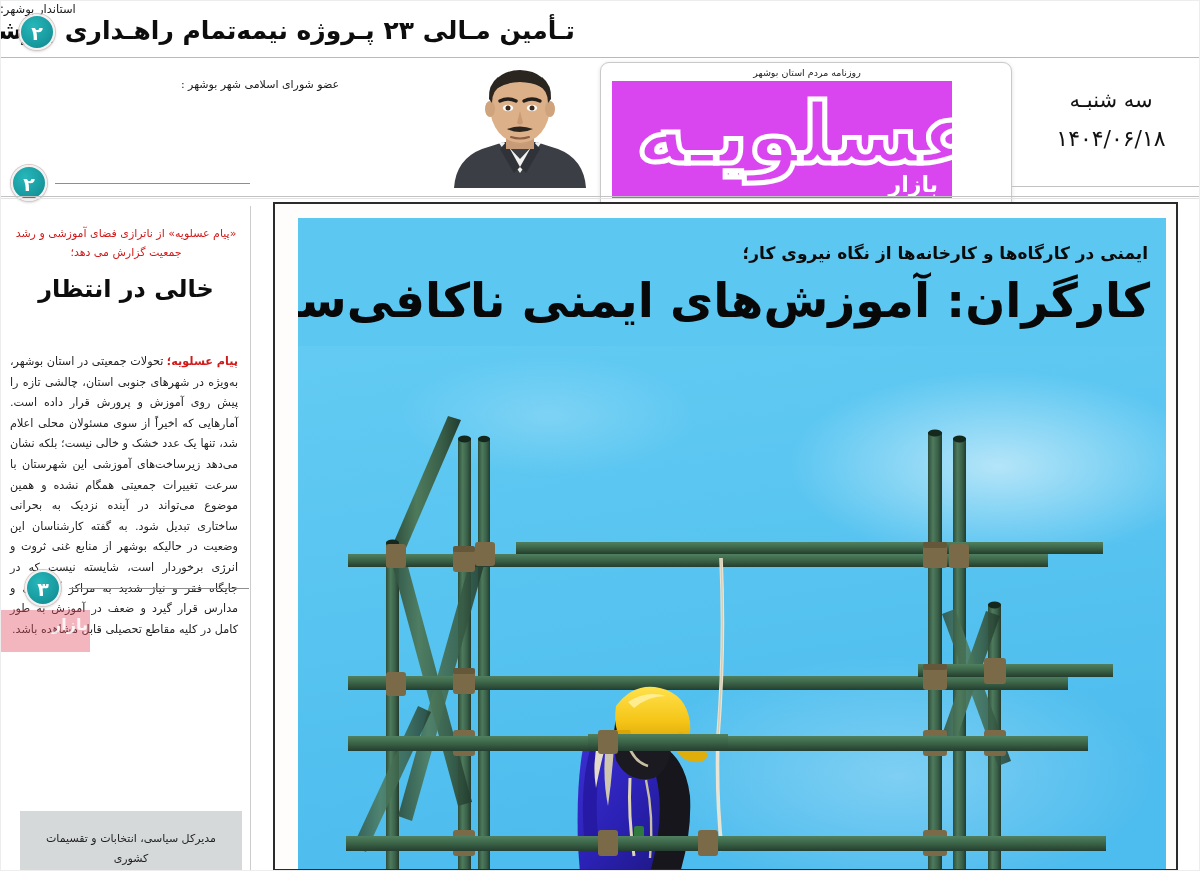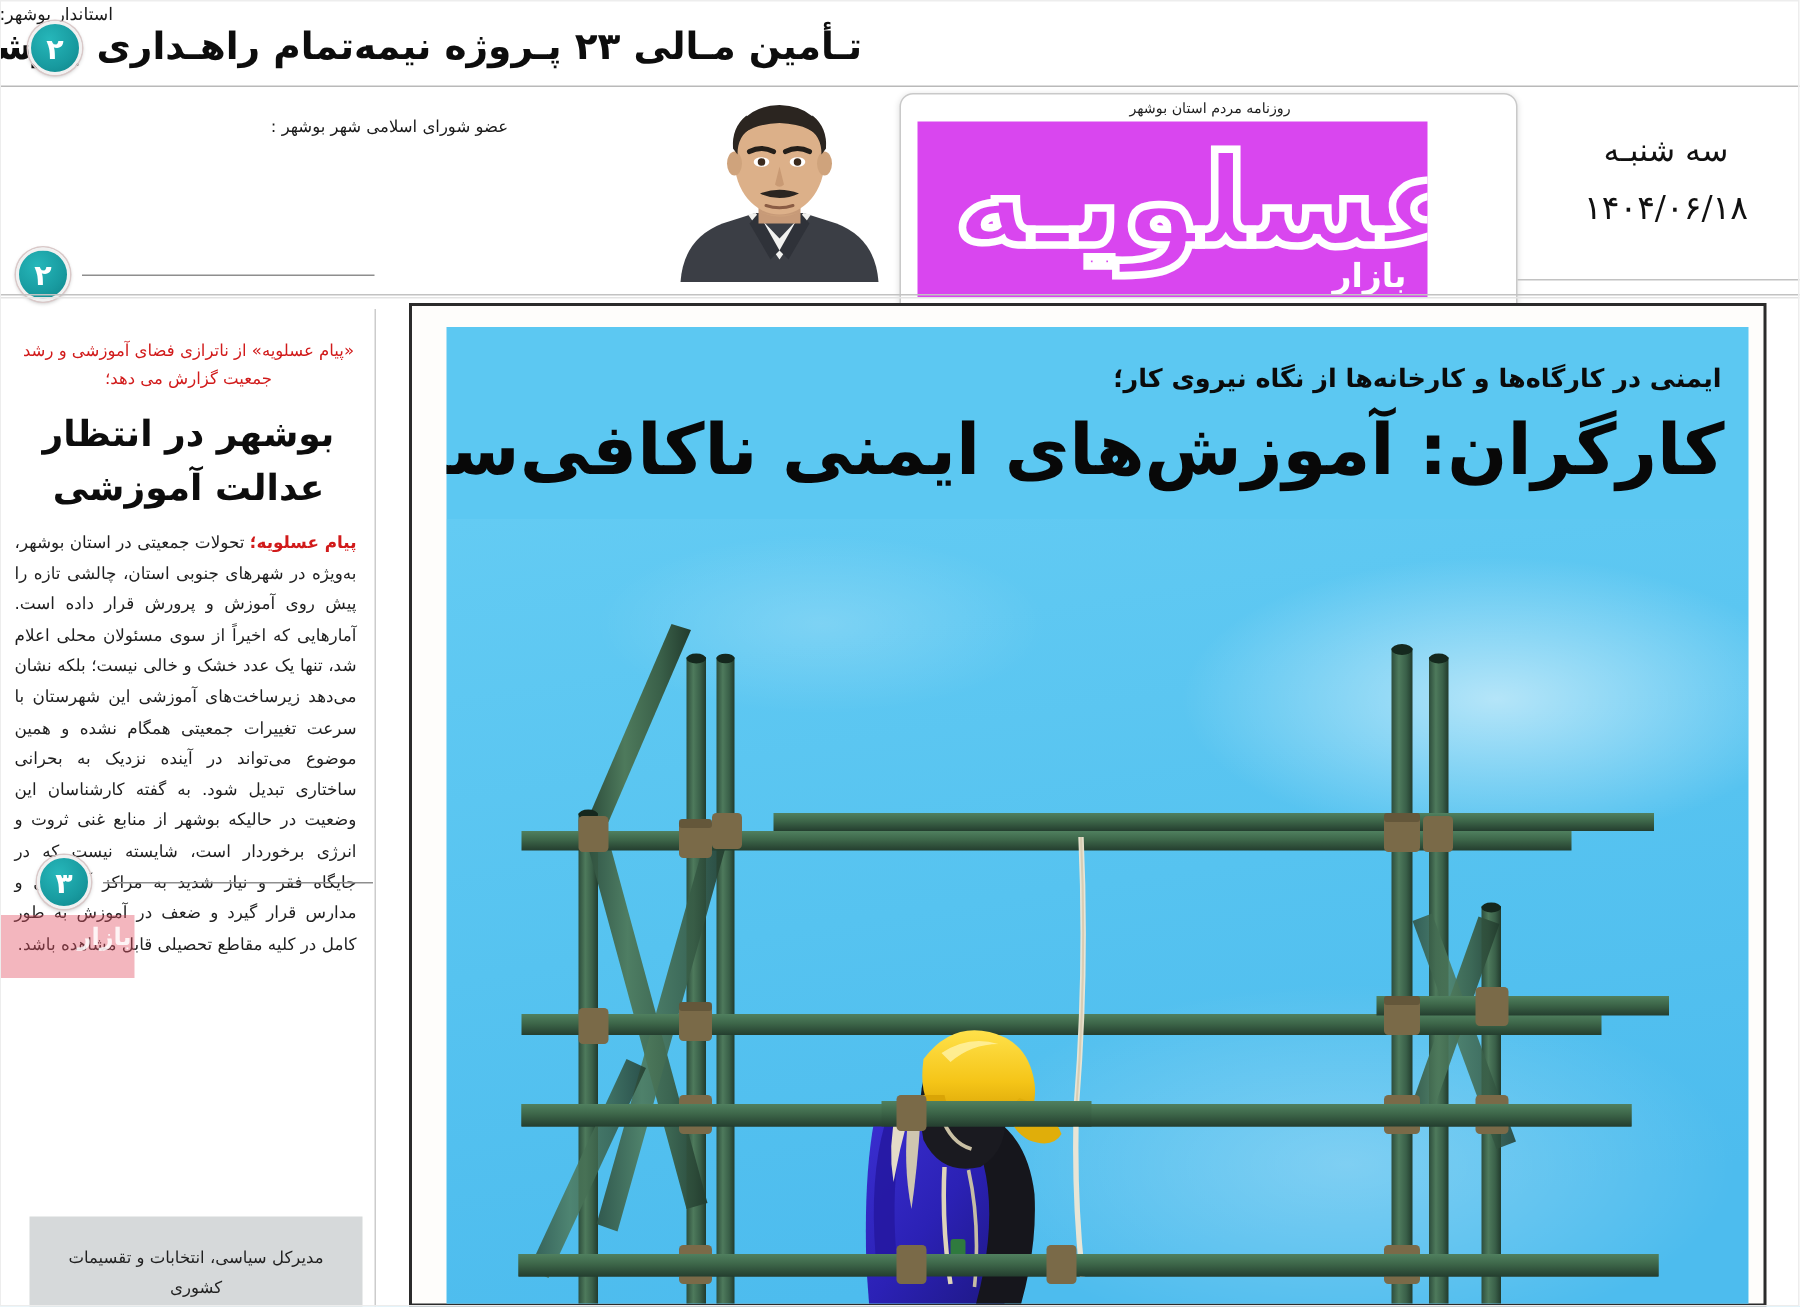--- a/index.html
+++ b/index.html
@@ -454,22 +454,21 @@
   <div class="date-rule"></div>
 
   <div class="header-rule"></div>
   <div class="header-rule-2"></div>
 
   <div class="sidebar">
 
     <div class="side-kicker">«پیام عسلویه» از ناترازی فضای آموزشی و رشد جمعیت گزارش می دهد؛</div>
 
     <div class="side-headline">
-      <div>بوشهر در انتظار</div>
-      <div>عدالت آموزشی</div>
+      <div>خالی در انتظار</div>
     </div>
 
     <div class="side-body">
       <span class="lead">پیام عسلویه؛</span>
       <span>تحولات جمعیتی در استان بوشهر، به‌ویژه در شهرهای جنوبی استان، چالشی تازه را پیش روی آموزش و پرورش قرار داده است. آمارهایی که اخیراً از سوی مسئولان محلی اعلام شد، تنها یک عدد خشک و خالی نیست؛ بلکه نشان می‌دهد زیرساخت‌های آموزشی این شهرستان با سرعت تغییرات جمعیتی همگام نشده و همین موضوع می‌تواند در آینده نزدیک به بحرانی ساختاری تبدیل شود. به گفته کارشناسان این وضعیت در حالیکه بوشهر از منابع غنی ثروت و انرژی برخوردار است، شایسته نیست که در جایگاه فقر و نیاز شدید به مراکز آموزشی و مدارس قرار گیرد و ضعف در آموزش به طور کامل در کلیه مقاطع تحصیلی قابل مشاهده باشد.</span>
     </div>
 
     <div class="watermark-band">
       <div class="wm-text">بازار</div>
     </div>

